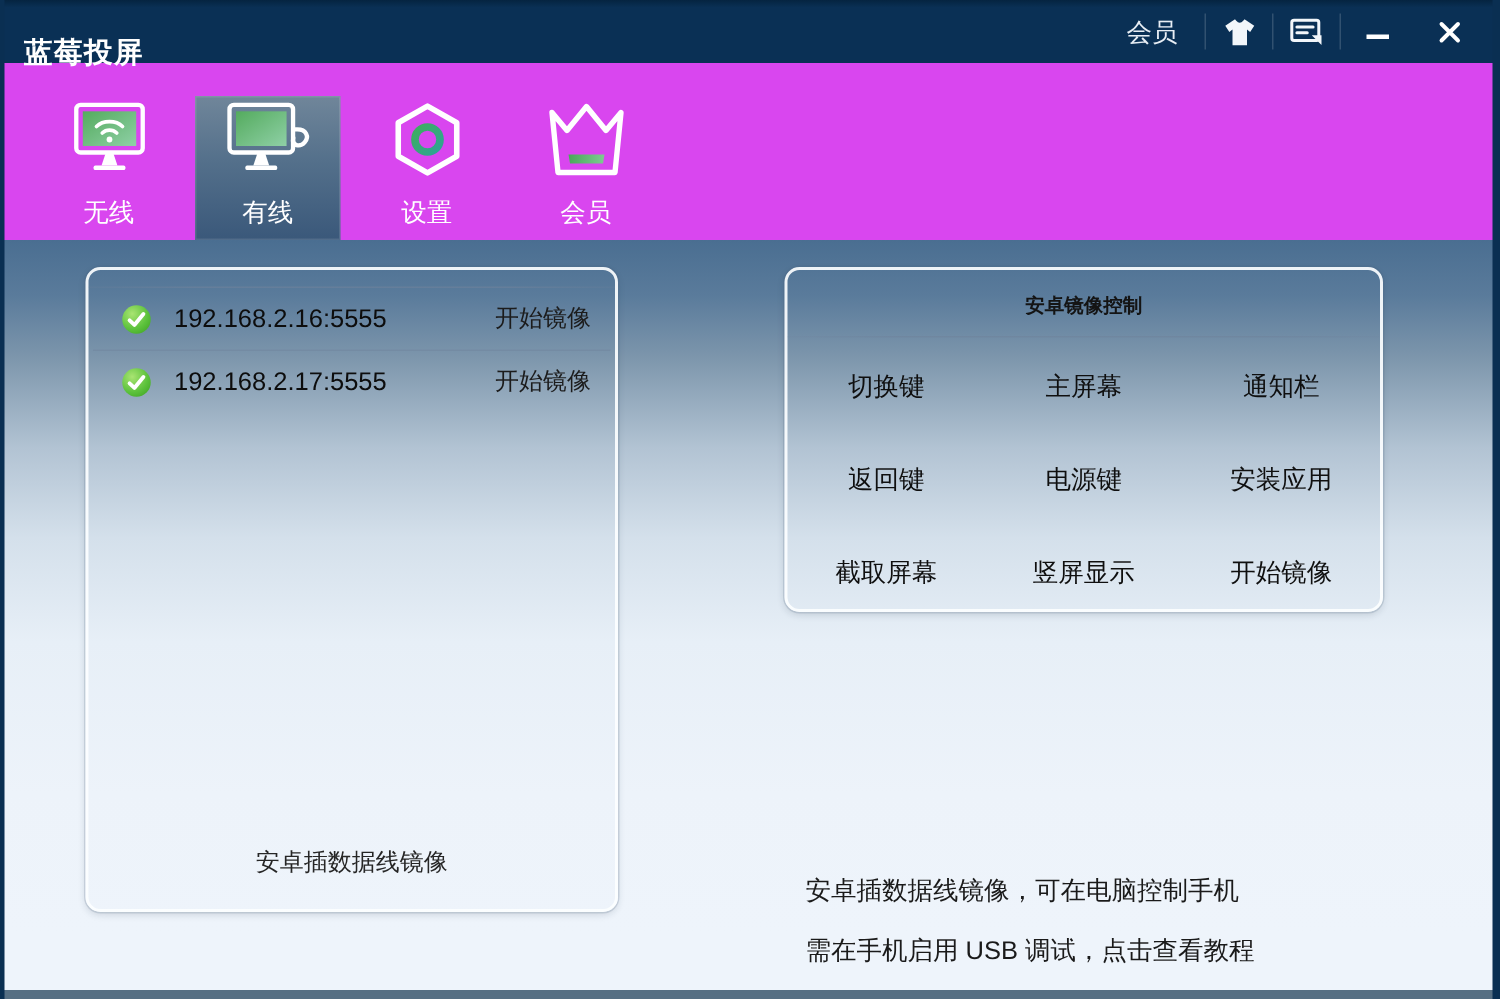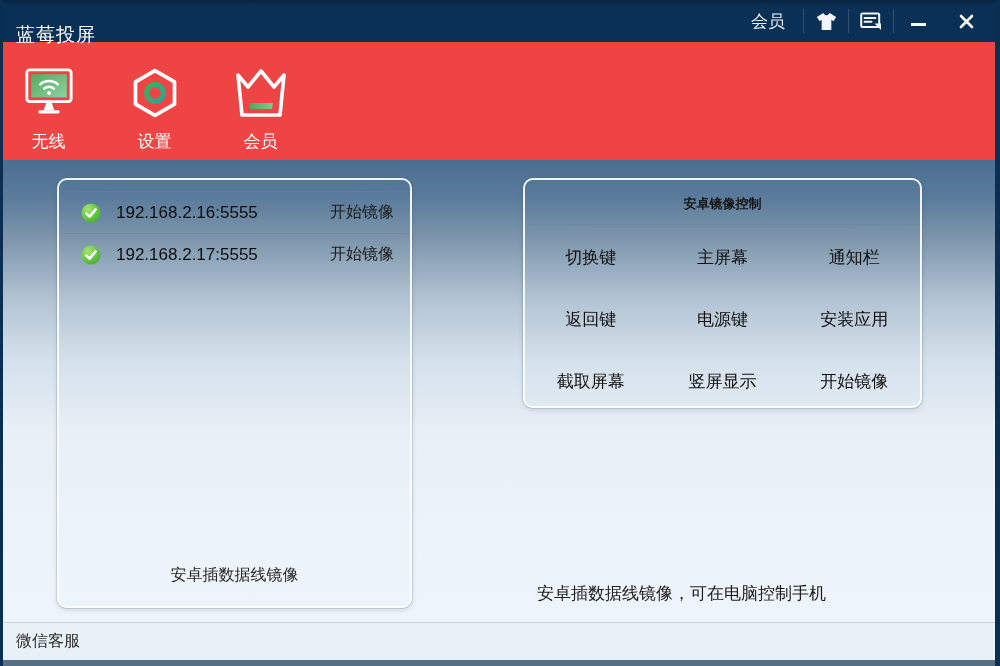--- a/index.html
+++ b/index.html
@@ -8,32 +8,32 @@
 
   
   .edge-bottom { position:absolute; left:0; bottom:0; width:1000px; height:6px; background:#566f83; z-index:9; }
   .edge-left   { position:absolute; left:0; top:0; width:3px;  height:666px; background:#0a2f52; z-index:10; }
   .edge-right  { position:absolute; right:0; top:0; width:5px; height:666px; background:#0a2f52; z-index:10; }
 
   
   .titlebar { position:absolute; left:0; top:0; width:1000px; height:42px;
               background:linear-gradient(180deg,#052440 0%,#0a3055 12%,#0a3055 100%);
               display:flex; align-items:center; padding:0 10px 0 16px; z-index:5; }
-  .app-title { color:#ffffff; font-size:19px; font-weight:normal; letter-spacing:1px;margin-top:28px; }
+  .app-title { color:#ffffff; font-size:19px; font-weight:bold; letter-spacing:1px;margin-top:28px; }
   .tb-right { margin-left:auto; display:flex; align-items:center; height:100%; }
   .tb-item { height:100%; display:flex; align-items:center; justify-content:center; cursor:pointer; color:#e8eef5; }
   .tb-member { padding:0 18px; font-size:17px; }
   .tb-icon { width:44px; }
   .tb-sep { width:1px; height:24px; background:rgba(255,255,255,0.16); }
   .min-bar { width:15px; height:3px; background:#ffffff; margin-top:6px; }
   .tb-min, .tb-close { width:48px; }
 
   
   .tabbar { position:absolute; left:0; top:42px; width:1000px; height:118px;
-            background:#ef4444; display:flex; align-items:flex-end; padding-left:0; gap:9px; z-index:4; }
+            background:#d946ef; display:flex; align-items:flex-end; padding-left:24px; gap:9px; z-index:4; }
   .tab { width:97px; height:96px; display:flex; flex-direction:column; align-items:center;
          padding-top:3px; cursor:pointer; }
   .tab-icon { width:58px; height:52px; display:flex; align-items:center; justify-content:center; }
   .tab-label { margin-top:11px; font-size:17px; color:#ffffff; }
   .tab.active { background:linear-gradient(180deg,#70869a 0%,#54708b 45%,#3a587a 100%);
                 box-shadow:inset 0 0 0 1px rgba(255,255,255,0.12); }
 
   
   .content { position:absolute; left:0; top:160px; width:1000px; height:462px;
              background:linear-gradient(180deg,
@@ -141,20 +141,32 @@
           <path d="M21 18 C25.5 13.5 34.5 13.5 39 18" fill="none" stroke="#ffffff" stroke-width="2.6" stroke-linecap="round"></path>
           <path d="M25 22.5 C27.8 19.8 32.2 19.8 35 22.5" fill="none" stroke="#ffffff" stroke-width="2.6" stroke-linecap="round"></path>
           <circle cx="30" cy="27" r="2" fill="#ffffff"></circle>
           <path d="M27.5 36 H32.5 L35.5 45 H24.5 Z" fill="#ffffff"></path>
           <rect x="19" y="45" width="22" height="3.2" rx="1.2" fill="#ffffff"></rect>
         </svg>
       </div>
       <div class="tab-label">无线</div>
     </div>
 
+    <div class="tab active">
+      <div class="tab-icon">
+        <svg width="58" height="52" viewBox="0 0 60 54">
+          <rect x="3" y="3" width="44" height="33" rx="3" fill="none" stroke="#ffffff" stroke-width="3"></rect>
+          <rect x="7.5" y="7.5" width="35" height="24" fill="url(#gScreen)"></rect>
+          <path d="M47 20 H50 C56 20 58.5 25 55 29 C51.8 32.6 45.8 31.4 47.2 25.8" fill="none" stroke="#ffffff" stroke-width="3" stroke-linecap="round"></path>
+          <path d="M22.5 36 H27.5 L30.5 45 H19.5 Z" fill="#ffffff"></path>
+          <rect x="14" y="45" width="22" height="3.2" rx="1.2" fill="#ffffff"></rect>
+        </svg>
+      </div>
+      <div class="tab-label">有线</div>
+    </div>
 
     <div class="tab">
       <div class="tab-icon">
         <svg width="52" height="52" viewBox="0 0 56 56">
           <path d="M28 4 L49 16 L49 40 L28 52 L7 40 L7 16 Z" fill="none" stroke="#ffffff" stroke-width="4" stroke-linejoin="round"></path>
           <circle cx="28" cy="28" r="9" fill="none" stroke="url(#gRing)" stroke-width="5.5"></circle>
         </svg>
       </div>
       <div class="tab-label">设置</div>
     </div>
@@ -215,21 +227,18 @@
 
     <div class="info-lines">
       <div>安卓插数据线镜像，可在电脑控制手机</div>
       <div>需在手机启用 USB 调试，点击查看教程</div>
       <div>可同时镜像多个手机到电脑操作</div>
 
     </div>
 
   </div>
 
-  <div class="statusbar">
-    <span class="wechat-link">微信客服</span>
-  </div>
 
   <div class="edge-bottom"></div>
   <div class="edge-left"></div>
   <div class="edge-right"></div>
 
 </div>
 
 </body></html>

